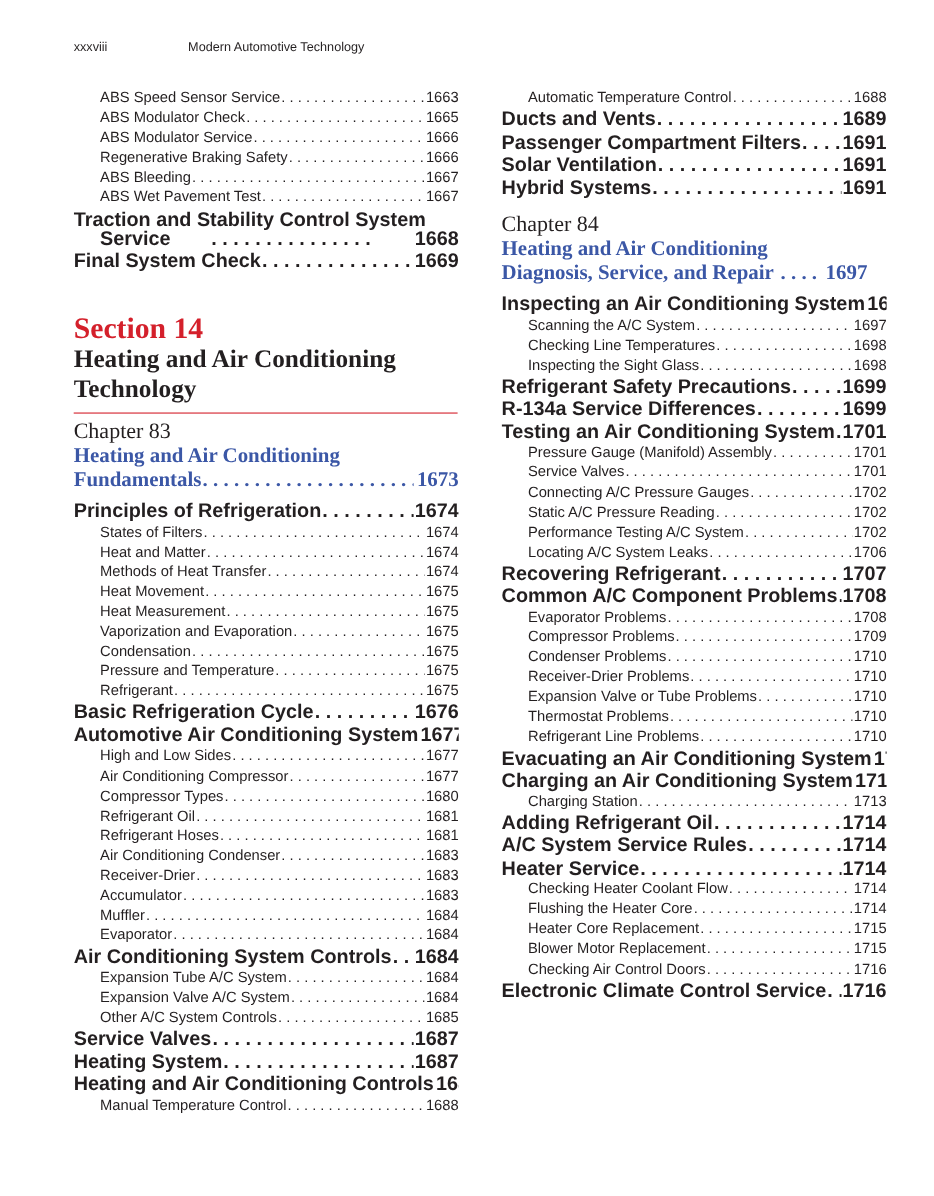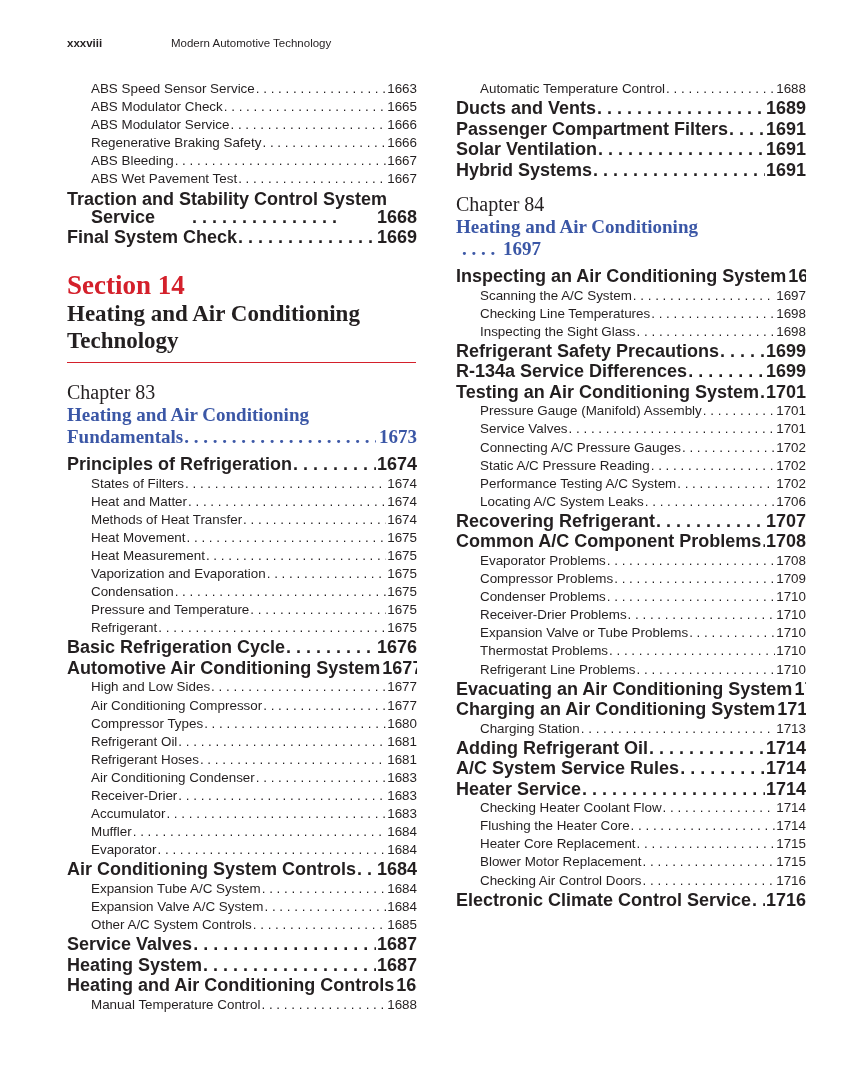--- a/index.html
+++ b/index.html
@@ -1,35 +1,35 @@
 <!DOCTYPE html>
 <html><head>
 <meta charset="utf-8">
 <style>
   html, body { margin: 0; padding: 0; background: #ffffff; }
   body { width: 849px; height: 1087px; position: relative; overflow: hidden;
          font-family: "Liberation Sans", sans-serif; color: #231f20; }
   .header { position: absolute; top: 37px; left: 67px; font-size: 11.5px; }
-  .header .pnum { font-weight: bold; display: inline-block; width: 104px; }
+  .header .pnum { font-weight: normal; display: inline-block; width: 104px; }
   .col { position: absolute; top: 80px; width: 350px; }
   .col.left { left: 67px; }
   .col.right { left: 456px; width: 350px; }
   .row { display: flex; align-items: baseline; white-space: nowrap; overflow: hidden; }
   .row .t { flex: 0 0 auto; }
   .row .dots { flex: 1 1 auto; overflow: hidden; letter-spacing: 3.2px; margin: 0 1px; }
   .row .dots::before { content: ". . . . . . . . . . . . . . . . . . . . . . . . . . . . . . . . . . . . . . . . . . . . . . . . . . . . . . . . . . . . . . . . . . . . . . . . . . . . ."; letter-spacing: 0px; }
   .row .p { flex: 0 0 auto; }
   .sub { font-size: 13.4px; line-height: 18.1px; padding-left: 24px; }
   .main { font-size: 18px; font-weight: bold; line-height: 20.5px; }
   .main.wrap1 { line-height: 18px; margin-top: 1px; }
   .main.wrap2 { padding-left: 24px; line-height: 19px; gap: 36px; }
-  .section-title { font-family: "Liberation Serif", serif; color: #d4202b; font-size: 27px; font-weight: bold; margin-top: 23px; line-height: 30px; }
+  .section-title { font-family: "Liberation Serif", serif; color: #d4202b; font-size: 27px; font-weight: bold; margin-top: 36px; line-height: 30px; }
   .section-sub { font-family: "Liberation Serif", serif; font-size: 23px; font-weight: bold; line-height: 27px; color: #231f20; }
   .section-rule { border-top: 1.6px solid #d4202b; margin-top: 8px; width: 349px; }
-  .chapter-num { font-family: "Liberation Serif", serif; font-size: 20px; line-height: 24px; margin-top: 17px; color: #231f20; }
+  .chapter-num { font-family: "Liberation Serif", serif; font-size: 20px; line-height: 24px; margin-top: 4px; color: #231f20; }
   .chapter-title { font-family: "Liberation Serif", serif; font-size: 19px; font-weight: bold; color: #3b57a6; line-height: 22px; }
   .chapter-title .row .dots { letter-spacing: 3px; }
   .chapter-title .row .p { padding-left: 2px; }
   .right .chapter-num { margin-top: 12px; }
   .gap { height: 6px; }
 </style>
 </head>
 <body>
 
 <div class="header">
@@ -278,20 +278,21 @@
       <div class="row main">
         <span class="t">Hybrid Systems</span>
         <span class="dots"></span>
         <span class="p">1691</span>
       </div>
     </div>
   <div class="chapter-num">Chapter 84</div>
   <div class="chapter-title">
     <div>Heating and Air Conditioning</div>
     <div class="row" style="width:345px">
+      <span class="t">Diagnosis, Service, and Repair</span>
       <span class="dots" style="flex:0 0 auto;width:38px;margin-left:6px"></span>
       <span class="p">1697</span>
     </div>
   </div>
   <div class="gap"></div>
   <div>
       <div class="row main">
         <span class="t">Inspecting an Air Conditioning System</span>
         <span class="dots"></span>
         <span class="p">1697</span>

